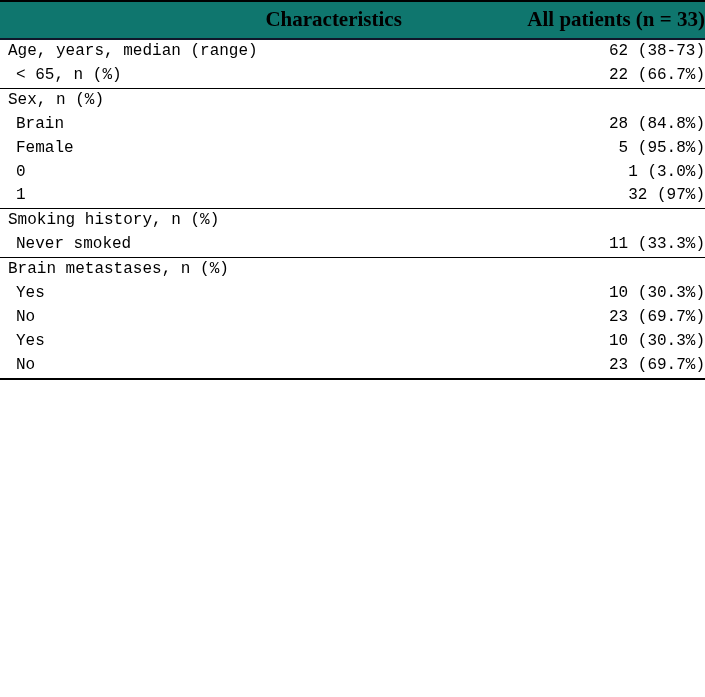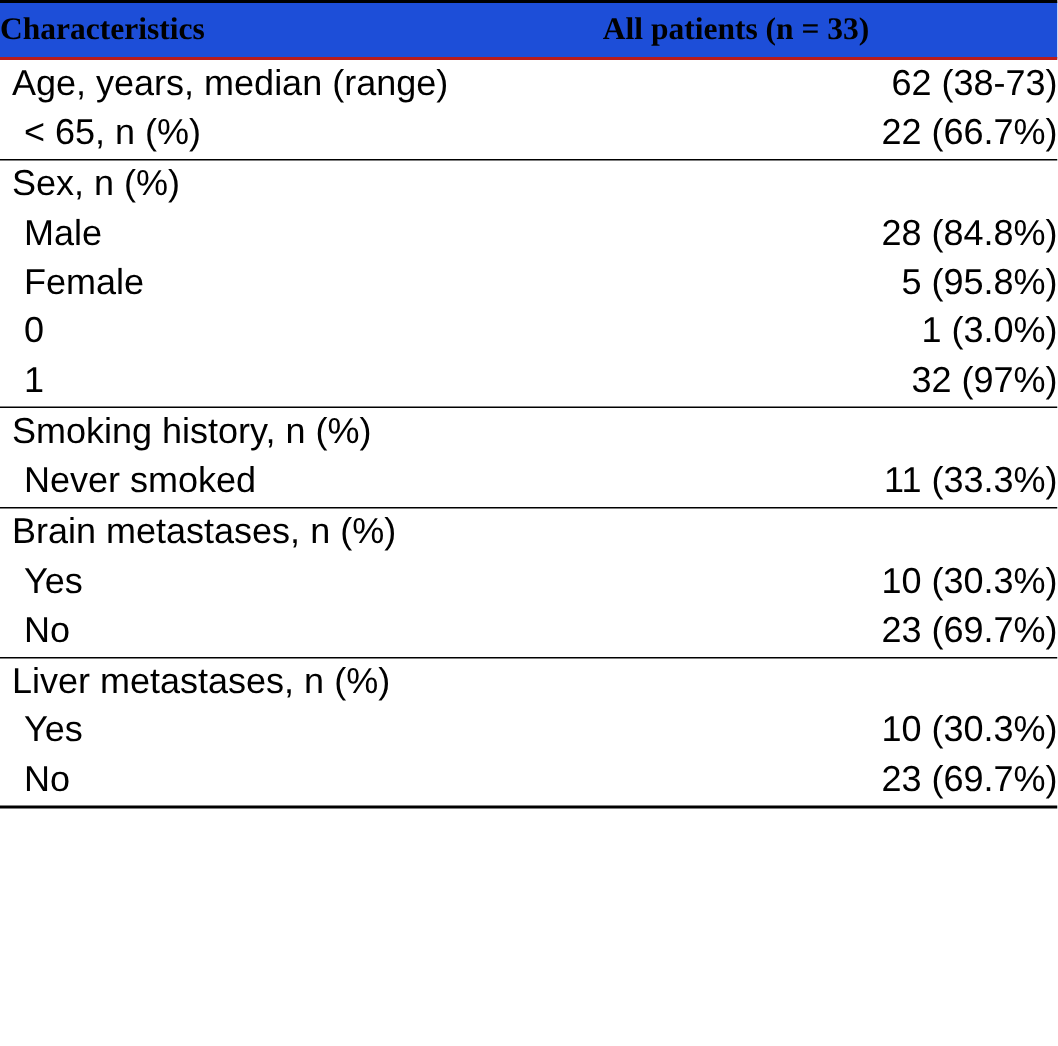--- a/index.html
+++ b/index.html
@@ -20,34 +20,34 @@
   }
   table.char-table {
     border-collapse: collapse;
     width: 705px;
     table-layout: fixed;
   }
   table.char-table col.col-char { width: 57%; }
   table.char-table col.col-val  { width: 43%; }
 
   thead th {
-    background: #1d4ed8;
+    background: #0f766e;
     font-weight: bold;
     font-size: 21px;
-    text-align: left;
+    text-align: right;
     padding: 5px 0 6px 0;
     border-top: 2px solid #000000;
-    border-bottom: 2px solid #b91c1c;
+    border-bottom: 2px solid #0f172a;
     font-family: "Liberation Serif", serif;
   }
   tbody td {
-    font-size: 24px;
+    font-size: 16px;
     padding: 3px 0 3px 16px;
     vertical-align: middle;
-    font-family: Liberation Sans, sans-serif;
+    font-family: Liberation Mono, monospace;
     line-height: 1.12;
   }
   td.c-label {
     text-align: left;
   }
   td.c-label-left {
     text-align: left;
     padding-left: 8px;
   }
   td.c-value {
@@ -82,21 +82,21 @@
         </tr>
         <tr>
           <td class="c-label">&lt; 65, n (%)</td>
           <td class="c-value">22 (66.7%)</td>
         </tr>
         <tr class="group-start">
           <td class="c-label-left">Sex, n (%)</td>
           <td class="c-value"></td>
         </tr>
         <tr>
-          <td class="c-label">Male</td>
+          <td class="c-label">Brain</td>
           <td class="c-value">28 (84.8%)</td>
         </tr>
         <tr>
           <td class="c-label">Female</td>
           <td class="c-value">5 (95.8%)</td>
         </tr>
         <tr>
           <td class="c-label">0</td>
           <td class="c-value">1 (3.0%)</td>
         </tr>
@@ -117,24 +117,20 @@
           <td class="c-value"></td>
         </tr>
         <tr>
           <td class="c-label">Yes</td>
           <td class="c-value">10 (30.3%)</td>
         </tr>
         <tr>
           <td class="c-label">No</td>
           <td class="c-value">23 (69.7%)</td>
         </tr>
-        <tr class="group-start">
-          <td class="c-label-left">Liver metastases, n (%)</td>
-          <td class="c-value"></td>
-        </tr>
         <tr>
           <td class="c-label">Yes</td>
           <td class="c-value">10 (30.3%)</td>
         </tr>
         <tr class="last-row">
           <td class="c-label">No</td>
           <td class="c-value">23 (69.7%)</td>
         </tr>
       </tbody>
   </table>

